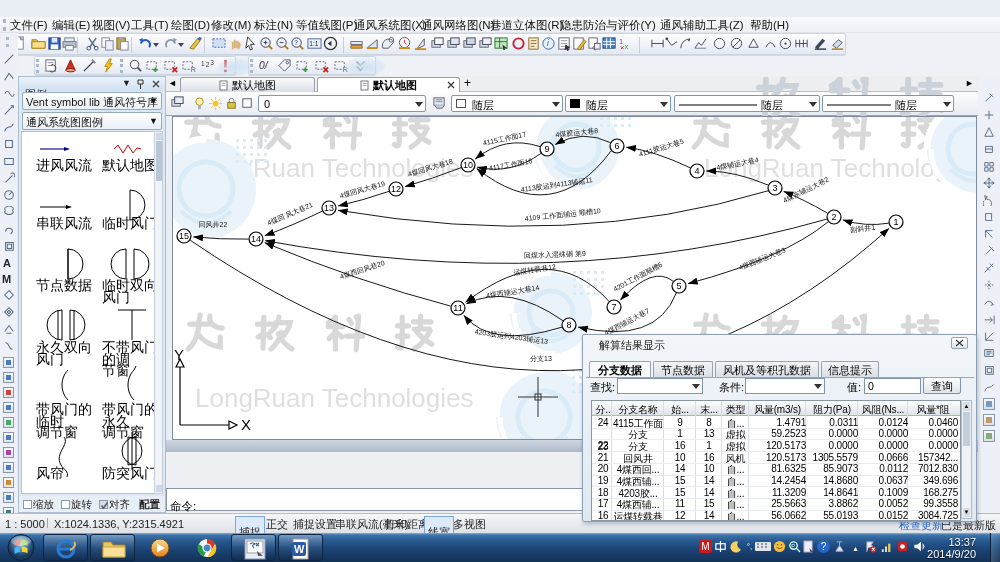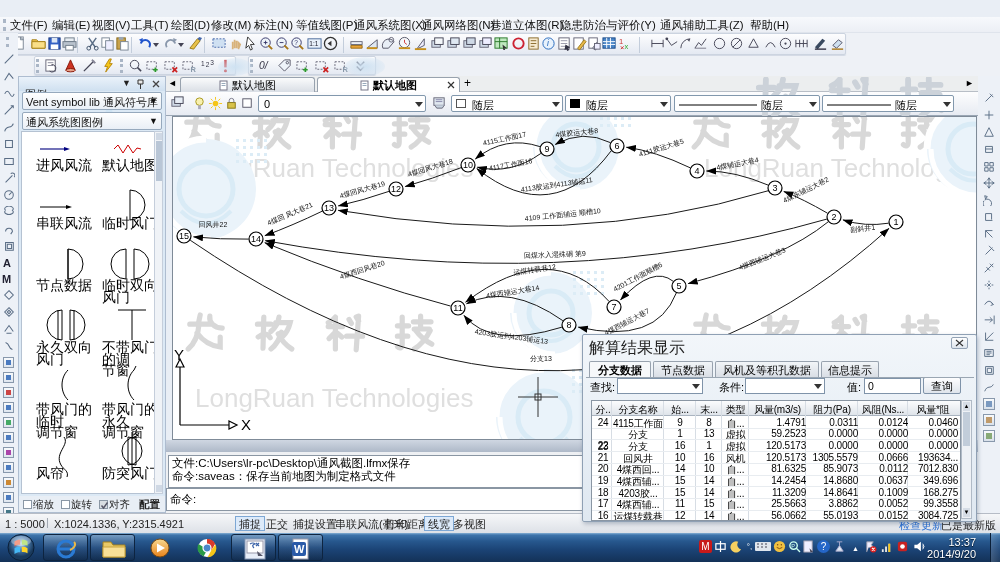--- a/index.html
+++ b/index.html
@@ -27,38 +27,38 @@
 .tabactive{background:#fff}
 #layerbar{left:166px;top:92px;width:812px;height:24px;background:linear-gradient(#fdfdfe,#e7ebf2);border-bottom:1px solid #9aa6b4;font-size:11px}
 .combo{position:absolute;top:3px;z-index:2;height:17px;background:#fff;border:1px solid #8298ad;border-radius:2px;font-size:11px}
 .combo .da{position:absolute;right:2px;top:6px;width:0;height:0;border:4px solid transparent;border-top:5px solid #333}
 
 #canvas{left:172px;top:116px;width:805px;height:324px;background:#fff;border:1px solid #7f8b98;overflow:hidden}
 #grayband{left:166px;top:440px;width:812px;height:12px;background:linear-gradient(#cfd7e2,#aeb9c8)}
 
 #cmdarea{left:166px;top:452px;width:812px;height:61px;background:#eef0f3}
 #cmdhist{left:2px;top:3px;width:807px;height:33px;background:#fff;border:1px solid #8a96a3;font-size:11.5px;padding:1px 3px;line-height:13px}
-#cmdin{left:0px;top:36px;width:811px;height:23px;background:#fff;border:1px solid #8a96a3;font-size:11.5px;padding:3px 3px}
+#cmdin{left:0px;top:36px;width:811px;height:23px;background:#fff;border:1px solid #8a96a3;font-size:11.5px;padding:10px 3px}
 
 #leftstrip{left:0;top:33px;width:18px;height:480px;background:#edf1f7}
 #rightstrip{left:978px;top:76px;width:22px;height:437px;background:#edf1f7}
 .vicon{position:absolute;left:3px;width:12px;height:12px}
 
 #legend{left:18px;top:76px;width:148px;height:437px;background:radial-gradient(circle at 30px 20px,#cfe3f2 0 3px,transparent 4px),radial-gradient(circle at 90px 35px,#cfe3f2 0 3px,transparent 4px),radial-gradient(circle at 120px 12px,#cfe3f2 0 2px,transparent 3px),#dce9f5;border:1px solid #aebdd0}
 #legendhead{position:absolute;left:0;top:0;width:146px;height:14px;background:linear-gradient(#eaf2fa,#cfe0f0);font-size:11px;color:#222}
 .lgcombo{position:absolute;left:3px;width:140px;height:18px;background:linear-gradient(#ffffff,#e9eff6);border:1px solid #96a9bd;border-radius:2px;font-size:11px;color:#111;padding:2px 3px;white-space:nowrap;overflow:hidden}
 #legendbody{position:absolute;left:2px;top:54px;width:134px;height:363px;background:#fff;border:1px solid #b5c2d2;overflow:hidden}
 #legendscroll{position:absolute;right:2px;top:54px;width:9px;height:363px;background:#f0f3f7;border:1px solid #c5cedb}
 #legendfoot{position:absolute;left:0;top:419px;width:146px;height:16px;background:#e8eef5;font-size:10.5px;color:#222}
 .lgitem{position:absolute;width:66px;text-align:left;font-size:14px;color:#000;line-height:11.5px}
 .cb{display:inline-block;width:9px;height:9px;border:1px solid #8a97a5;background:#fff;vertical-align:-1px;margin-right:1px}
 
 #statusbar{left:0;top:513px;width:1000px;height:20px;background:linear-gradient(#f6f7f9,#dde1e7);border-top:1px solid #b6bcc6;font-size:11px;color:#222}
 .sbtn{position:absolute;top:2px;height:15px;font-size:11px;padding:1px 4px}
-.sbtn.on{border:1px solid #7da7d4;background:#dceafa;padding:0 3px}
+.sbtn.on{border:1px solid #7da7d4;background:#dceafa;padding:8px 3px}
 
 #panel{left:582px;top:334px;width:395px;height:188px;background:linear-gradient(#f2f6fa,#dfe8f1);border:1px solid #8fa0b4;border-radius:2px;box-shadow:1px 2px 4px rgba(60,80,110,.35);font-size:11px}
 #paneltabs .ptab{position:absolute;top:26px;height:16px;z-index:2;border:1px solid #98a2ae;border-bottom:none;border-radius:2px 2px 0 0;background:linear-gradient(#f2f5f8,#d9dee5);text-align:center;font-size:11px;padding-top:1px}
 #paneltabs .on{background:#f6f8fa;font-weight:bold}
 .pfield{position:absolute;height:16px;background:#fff;border:1px solid #7f93a9}
 #ptable{position:absolute;left:8px;top:65px;width:370px;height:121px;background:#fff;border:1px solid #8a96a3;overflow:hidden;font-size:10px;letter-spacing:-0.2px}
 .tcell{position:absolute;top:0;text-align:center;overflow:hidden;white-space:nowrap}
 .tnum{position:absolute;top:0;text-align:right;overflow:hidden;white-space:nowrap}
 
 #taskbar{left:0;top:533px;width:1000px;height:29px;background:linear-gradient(#86b0d4 0%,#3e74ab 7%,#27588e 28%,#1b4375 58%,#133157 100%)}
@@ -768,21 +768,20 @@
 <text x="68" y="313" font-size="15" fill="#000" font-family="Liberation Sans,sans-serif">X</text>
         <g stroke="#333" stroke-width="1">
           <path d="M345,280 H385 M365,260 V300"></path>
           <rect x="362" y="277" width="6" height="6" fill="none"></rect>
         </g>
       </svg>
     </div>
 <div class="abs" id="grayband"></div>
 
 <div class="abs" id="cmdarea">
- <div class="abs" id="cmdhist">文件:C:\Users\lr-pc\Desktop\通风截图.lfmx保存<br>命令:saveas：保存当前地图为制定格式文件</div>
  <div class="abs" id="cmdin">命令:</div>
 </div>
 
 <div class="abs" id="rightstrip">
       <svg class="vicon" style="left:5px;top:16px" width="14" height="14" viewBox="0 0 14 14">
         <path d="M3,11 L11,3 m-3,-1 l4,4" fill="none" stroke="#5a6d85" stroke-width="1.1"></path>
       </svg>
       <svg class="vicon" style="left:5px;top:33px" width="14" height="14" viewBox="0 0 14 14">
         <path d="M2,7 h10 m-5,-5 v10" fill="none" stroke="#5a6d85" stroke-width="1.1"></path>
       </svg>
@@ -854,21 +853,21 @@
  <span class="sbtn" style="left:289px">捕捉设置</span>
  <span class="sbtn" style="left:331px">串联风流(毫米)</span>
  <span class="sbtn" style="left:381px">打印距离</span>
  <span class="sbtn on" style="left:424px">线宽</span>
  <span class="sbtn" style="left:449px">多视图</span>
  <span style="position:absolute;left:899px;top:4px;color:#2a6fd4;border-bottom:1px dashed #2a6fd4">检查更新</span>
  <span style="position:absolute;left:941px;top:4px">已是最新版本</span>
 </div>
 
 <div class="abs" id="panel">
- <div style="position:absolute;left:6px;top:3px;font-size:16px;color:#222">解算结果显示</div>
+ <div style="position:absolute;left:16px;top:3px;font-size:11px;color:#222">解算结果显示</div>
  <div style="position:absolute;right:8px;top:2px;width:17px;height:12px;border:1px solid #93a2b4;border-radius:2px;background:linear-gradient(#fff,#dde4ec)"><svg width="15" height="10">
           <path d="M4,2 L11,8 M11,2 L4,8" stroke="#333" stroke-width="1.1"></path>
         </svg></div>
  <div style="position:absolute;left:3px;top:42px;width:388px;height:1px;background:#9aa6b2;z-index:1"></div>
       <div id="paneltabs">
   <div class="ptab on" style="left:6px;width:62px">分支数据</div>
   <div class="ptab" style="left:70px;width:60px">节点数据</div>
   <div class="ptab" style="left:132px;width:104px">风机及等积孔数据</div>
   <div class="ptab" style="left:238px;width:58px">信息提示</div>
  </div>
@@ -933,21 +932,21 @@
         <div class="tnum" style="left:316px;top:39px;width:50px">0.0000</div>
         <div style="position:absolute;left:0;top:50.1px;width:368px;height:1px;background:#e8ecf0"></div>
         <div class="tcell" style="left:2px;top:51px;width:18px">21</div>
         <div class="tcell" style="left:20px;top:51px;width:52px">回风井</div>
         <div class="tcell" style="left:72px;top:51px;width:32px">10</div>
         <div class="tcell" style="left:104px;top:51px;width:26px">16</div>
         <div class="tcell" style="left:130px;top:51px;width:27px">风机</div>
         <div class="tnum" style="left:157px;top:51px;width:57px">120.5173</div>
         <div class="tnum" style="left:214px;top:51px;width:52px">1305.5579</div>
         <div class="tnum" style="left:266px;top:51px;width:50px">0.0666</div>
-        <div class="tnum" style="left:316px;top:51px;width:50px">193634...</div>
+        <div class="tnum" style="left:316px;top:51px;width:50px">157342...</div>
         <div style="position:absolute;left:0;top:61.8px;width:368px;height:1px;background:#e8ecf0"></div>
         <div class="tcell" style="left:2px;top:62px;width:18px">20</div>
         <div class="tcell" style="left:20px;top:62px;width:52px">4煤西回...</div>
         <div class="tcell" style="left:72px;top:62px;width:32px">14</div>
         <div class="tcell" style="left:104px;top:62px;width:26px">10</div>
         <div class="tcell" style="left:130px;top:62px;width:27px">自...</div>
         <div class="tnum" style="left:157px;top:62px;width:57px">81.6325</div>
         <div class="tnum" style="left:214px;top:62px;width:52px">85.9073</div>
         <div class="tnum" style="left:266px;top:62px;width:50px">0.0112</div>
         <div class="tnum" style="left:316px;top:62px;width:50px">7012.830</div>

